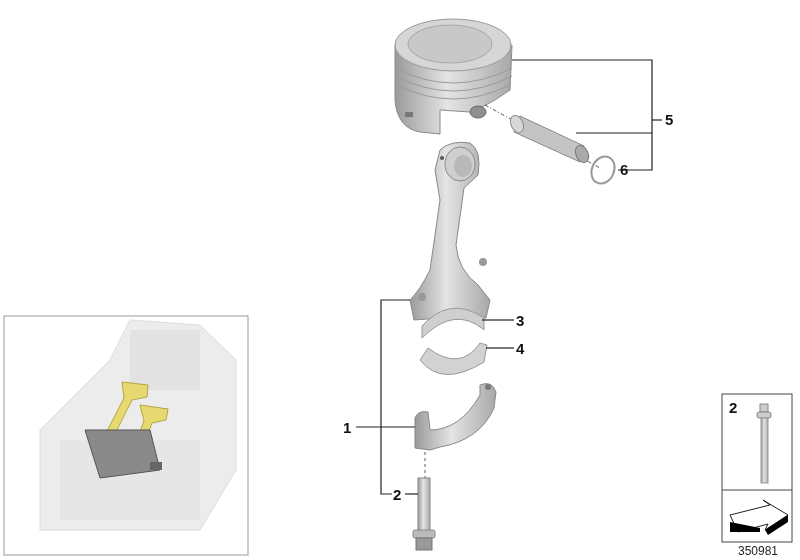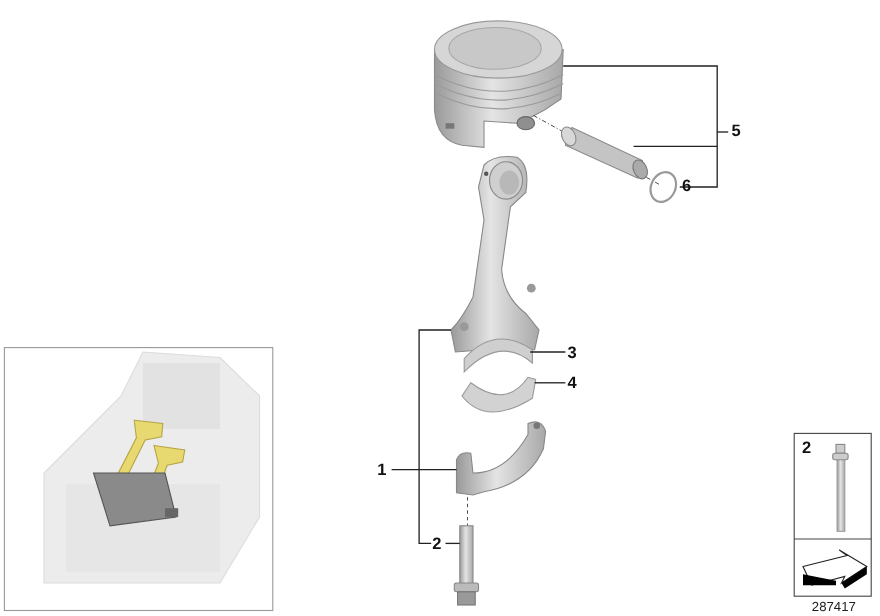--- a/index.html
+++ b/index.html
@@ -103,13 +103,13 @@
   </g>
 </svg>
 
 <div class="callout" style="left:665px;top:112px;">5</div>
 <div class="callout" style="left:620px;top:162px;">6</div>
 <div class="callout" style="left:516px;top:313px;">3</div>
 <div class="callout" style="left:516px;top:341px;">4</div>
 <div class="callout" style="left:343px;top:420px;">1</div>
 <div class="callout" style="left:393px;top:487px;">2</div>
 <div class="callout" style="left:729px;top:400px;">2</div>
-<div class="catno" style="left:738px;top:544px;">287417</div>
+<div class="catno" style="left:738px;top:544px;">350981</div>
 
 </body></html>

